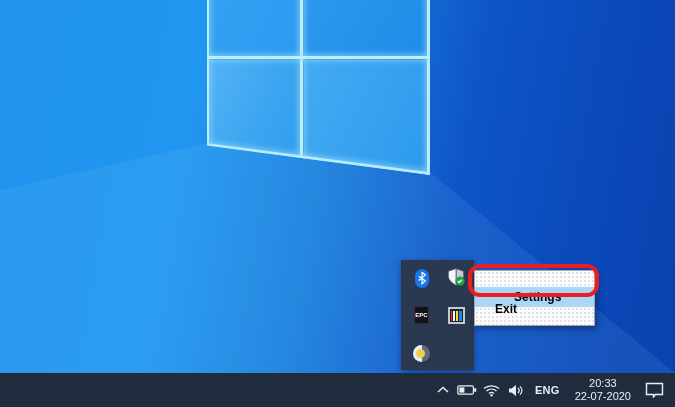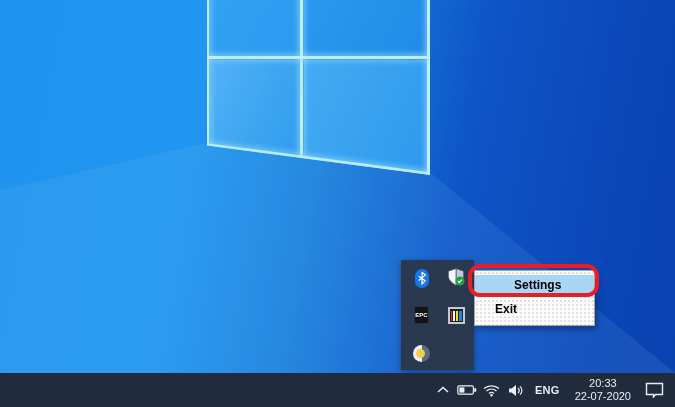--- a/index.html
+++ b/index.html
@@ -49,21 +49,21 @@
                       border-radius:50%; background:#f2cf4a; }
 
   
   .context-menu { position:absolute; left:474px; top:270px; width:121px; height:56px;
                   background:#fcfcfc; border:1px solid #a6a6a6;
                   background-image:radial-gradient(circle,#e0e0e0 .7px, transparent .8px);
                   background-size:4px 4px;
                   box-shadow:2px 3px 6px rgba(0,0,0,.35); z-index:10; }
   .menu-item { position:absolute; left:0; width:119px; height:20px; line-height:20px;
                padding-left:30px; font-size:12px; font-weight:600; color:#000; cursor:pointer; }
-  .menu-item.settings { top:4px; background:#a9d5f6;padding-left:39px; }
+  .menu-item.settings { top:16px; background:#a9d5f6;padding-left:39px; }
   .menu-item.exit { top:28px;padding-left:20px; }
 
   .red-annotation { position:absolute; left:468px; top:264px; width:131px; height:33px;
                     border:4px solid #ea1c24; border-radius:12px; z-index:12; pointer-events:none; }
 
   
   .taskbar { position:absolute; left:0; top:373px; width:675px; height:34px;
              background:#202c3e; z-index:8; display:flex; align-items:center; }
   .tray-area { position:absolute; right:6px; top:0; height:34px; display:flex;
                align-items:center; gap:0; color:#e9eef3; }

